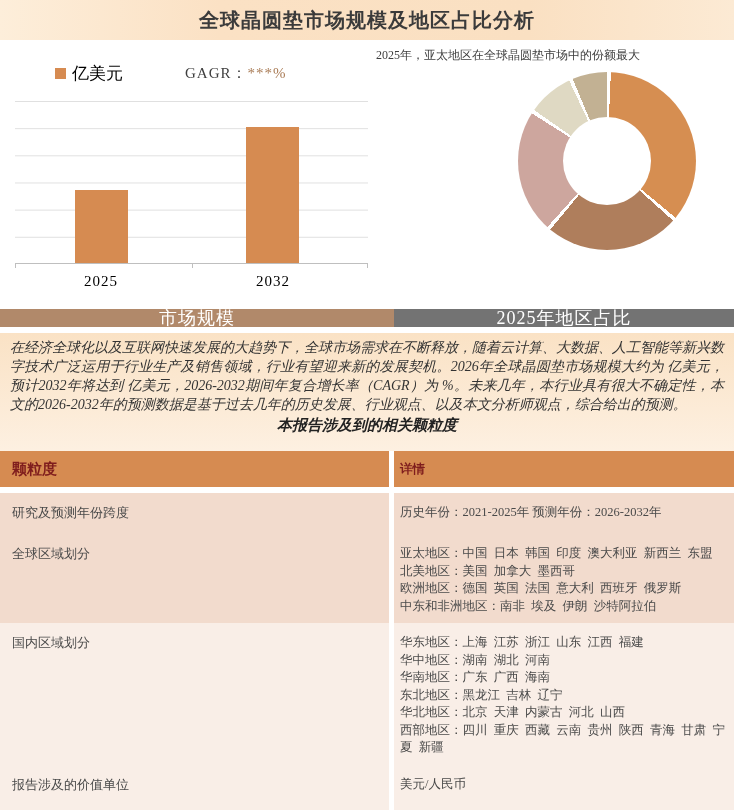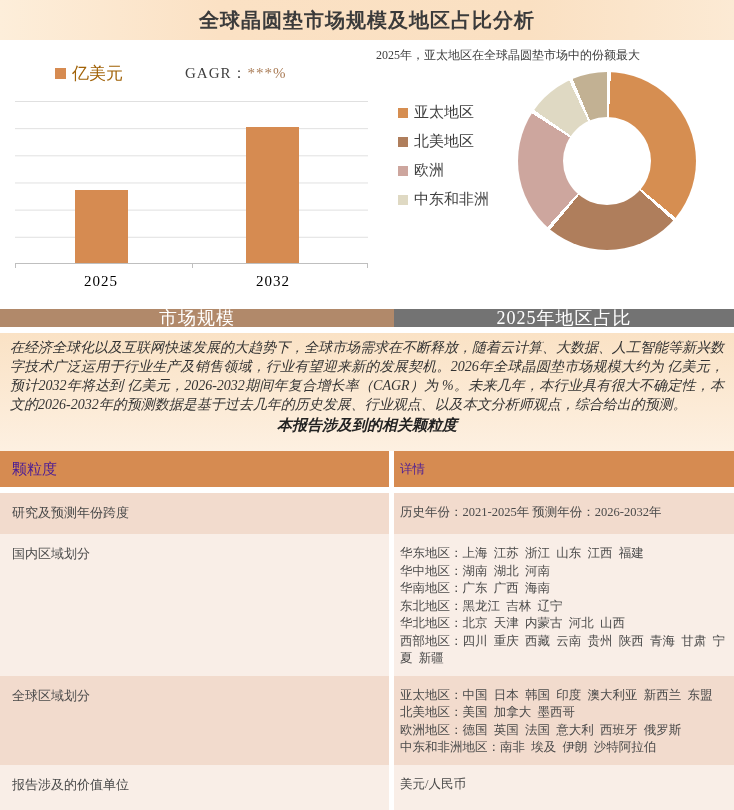--- a/index.html
+++ b/index.html
@@ -8,21 +8,21 @@
 
   
   .titlebar { height:40px; display:flex; align-items:center; justify-content:center;
               background:linear-gradient(90deg,#FDEEDA 0%,#FBE1C4 30%,#FAE0C2 72%,#FCEAD4 100%); }
   .titlebar h1 { font-size:20px; font-weight:700; letter-spacing:1px; color:#3b3b3b; }
 
   
   .charts { height:268px; background:#fff; display:flex; }
   .bar-panel { width:370px; position:relative; }
   .bar-top { height:61px; padding:22px 0 0 55px; display:flex; align-items:flex-start; }
-  .legend-item { display:flex; align-items:center; font-size:17px; color:#a16207; }
+  .legend-item { display:flex; align-items:center; font-size:17px; color:#000000; }
   .swatch { display:inline-block; width:11px; height:11px; margin-right:6px; }
   .cagr { margin-left:62px; font-size:15px; color:#3f3f3f; letter-spacing:1px; padding-top:2px; }
   .cagr-val { color:#A97B55; }
   .plot { position:relative; margin:0 2px 0 15px; height:163px;
           border-bottom:1px solid #BFBFBF;
           background-image:linear-gradient(#E0E0E0 1px, transparent 1px);
           background-size:100% 27.17px; }
   .bar { position:absolute; bottom:0; width:53px; }
   .bar-1 { left:60px; }
   .bar-2 { left:231px; }
@@ -54,21 +54,21 @@
 
   
   .summary { margin-top:6px; height:118px; padding:5px 10px 0 10px;
              background:linear-gradient(#FAE2C5,#FDF0E1);font-style:italic; }
   .summary p { font-size:14px; line-height:19px; color:#333; text-align:justify; }
   .summary h3 { text-align:center; font-size:15px; font-weight:700; color:#222; margin-top:2px; }
 
   
   .grid { background:#fff; }
   .thead { height:36px; display:flex; margin-bottom:6px; }
-  .th { background:#D68B51; color:#4c1d95; font-weight:400; font-size:15px;
+  .th { background:#D68B51; color:#7f1d1d; font-weight:700; font-size:15px;
         display:flex; align-items:center; }
   .tr { display:flex; }
   .td { font-size:13px; line-height:17.5px; color:#4a4a4a; padding:11px 0 8px 12px; }
   .c-left  { width:389px; }
   .c-gap   { width:5px; background:#fff; flex:0 0 5px; }
   .c-right { width:340px; padding-left:6px; padding-right:4px; white-space:pre-wrap; font-size:12.5px; }
   .row-a { background:#F2DBCD; }
   .row-b { background:#F9EEE7; }
   .r1 { min-height:41px; } .r2 { min-height:131px; } .r3 { min-height:87px; } .r4 { min-height:46px; }
 </style>
@@ -97,38 +97,20 @@
     </div>
     <div class="xlabels">
       <span class="xl1">2025</span>
       <span class="xl2">2032</span>
     </div>
   </div>
 
   <div class="pie-panel">
     <h2 class="pie-title">2025年，亚太地区在全球晶圆垫市场中的份额最大</h2>
     <div class="pie-body">
-      <ul class="pie-legend">
-        <li>
-          <span class="swatch js-pie-swatch" style="background: rgb(214, 142, 81);"></span>
-          <span>亚太地区</span>
-        </li>
-        <li>
-          <span class="swatch js-pie-swatch" style="background: rgb(175, 126, 92);"></span>
-          <span>北美地区</span>
-        </li>
-        <li>
-          <span class="swatch js-pie-swatch" style="background: rgb(205, 166, 158);"></span>
-          <span>欧洲</span>
-        </li>
-        <li>
-          <span class="swatch js-pie-swatch" style="background: rgb(223, 217, 195);"></span>
-          <span>中东和非洲</span>
-        </li>
-      </ul>
       <div class="donut js-donut" style="background: conic-gradient(rgb(255, 255, 255) 0%, rgb(255, 255, 255) 0.7%, rgb(214, 142, 81) 0.7%, rgb(214, 142, 81) 36%, rgb(255, 255, 255) 36%, rgb(255, 255, 255) 36.7%, rgb(175, 126, 92) 36.7%, rgb(175, 126, 92) 61%, rgb(255, 255, 255) 61%, rgb(255, 255, 255) 61.7%, rgb(205, 166, 158) 61.7%, rgb(205, 166, 158) 84%, rgb(255, 255, 255) 84%, rgb(255, 255, 255) 84.7%, rgb(223, 217, 195) 84.7%, rgb(223, 217, 195) 93%, rgb(255, 255, 255) 93%, rgb(255, 255, 255) 93.7%, rgb(194, 177, 147) 93.7%, rgb(194, 177, 147) 100%);">
         <div class="hole"></div>
       </div>
     </div>
   </div>
 </section>
 
 <div class="banner">
   <div class="tab tab-left">市场规模</div>
   <div class="tab tab-right">2025年地区占比</div>
@@ -148,36 +130,36 @@
     <div class="th c-right">
       <span>详情</span>
     </div>
   </div>
 
   <div class="tr row-a r1">
     <div class="td c-left">研究及预测年份跨度</div>
     <div class="c-gap"></div>
     <div class="td c-right">历史年份：2021-2025年 预测年份：2026-2032年</div>
   </div>
+  <div class="tr row-a r3">
+    <div class="td c-left">全球区域划分</div>
+    <div class="c-gap"></div>
+    <div class="td c-right">亚太地区：中国  日本  韩国  印度  澳大利亚  新西兰  东盟
+北美地区：美国  加拿大  墨西哥
+欧洲地区：德国  英国  法国  意大利  西班牙  俄罗斯
+中东和非洲地区：南非  埃及  伊朗  沙特阿拉伯</div>
+  </div>
   <div class="tr row-b r2">
     <div class="td c-left">国内区域划分</div>
     <div class="c-gap"></div>
     <div class="td c-right">华东地区：上海  江苏  浙江  山东  江西  福建
 华中地区：湖南  湖北  河南
 华南地区：广东  广西  海南
 东北地区：黑龙江  吉林  辽宁
 华北地区：北京  天津  内蒙古  河北  山西
 西部地区：四川  重庆  西藏  云南  贵州  陕西  青海  甘肃  宁夏  新疆</div>
   </div>
-  <div class="tr row-a r3">
-    <div class="td c-left">全球区域划分</div>
-    <div class="c-gap"></div>
-    <div class="td c-right">亚太地区：中国  日本  韩国  印度  澳大利亚  新西兰  东盟
-北美地区：美国  加拿大  墨西哥
-欧洲地区：德国  英国  法国  意大利  西班牙  俄罗斯
-中东和非洲地区：南非  埃及  伊朗  沙特阿拉伯</div>
-  </div>
   <div class="tr row-b r4">
     <div class="td c-left">报告涉及的价值单位</div>
     <div class="c-gap"></div>
     <div class="td c-right">美元/人民币</div>
   </div>
 </section>
 
 </body></html>

